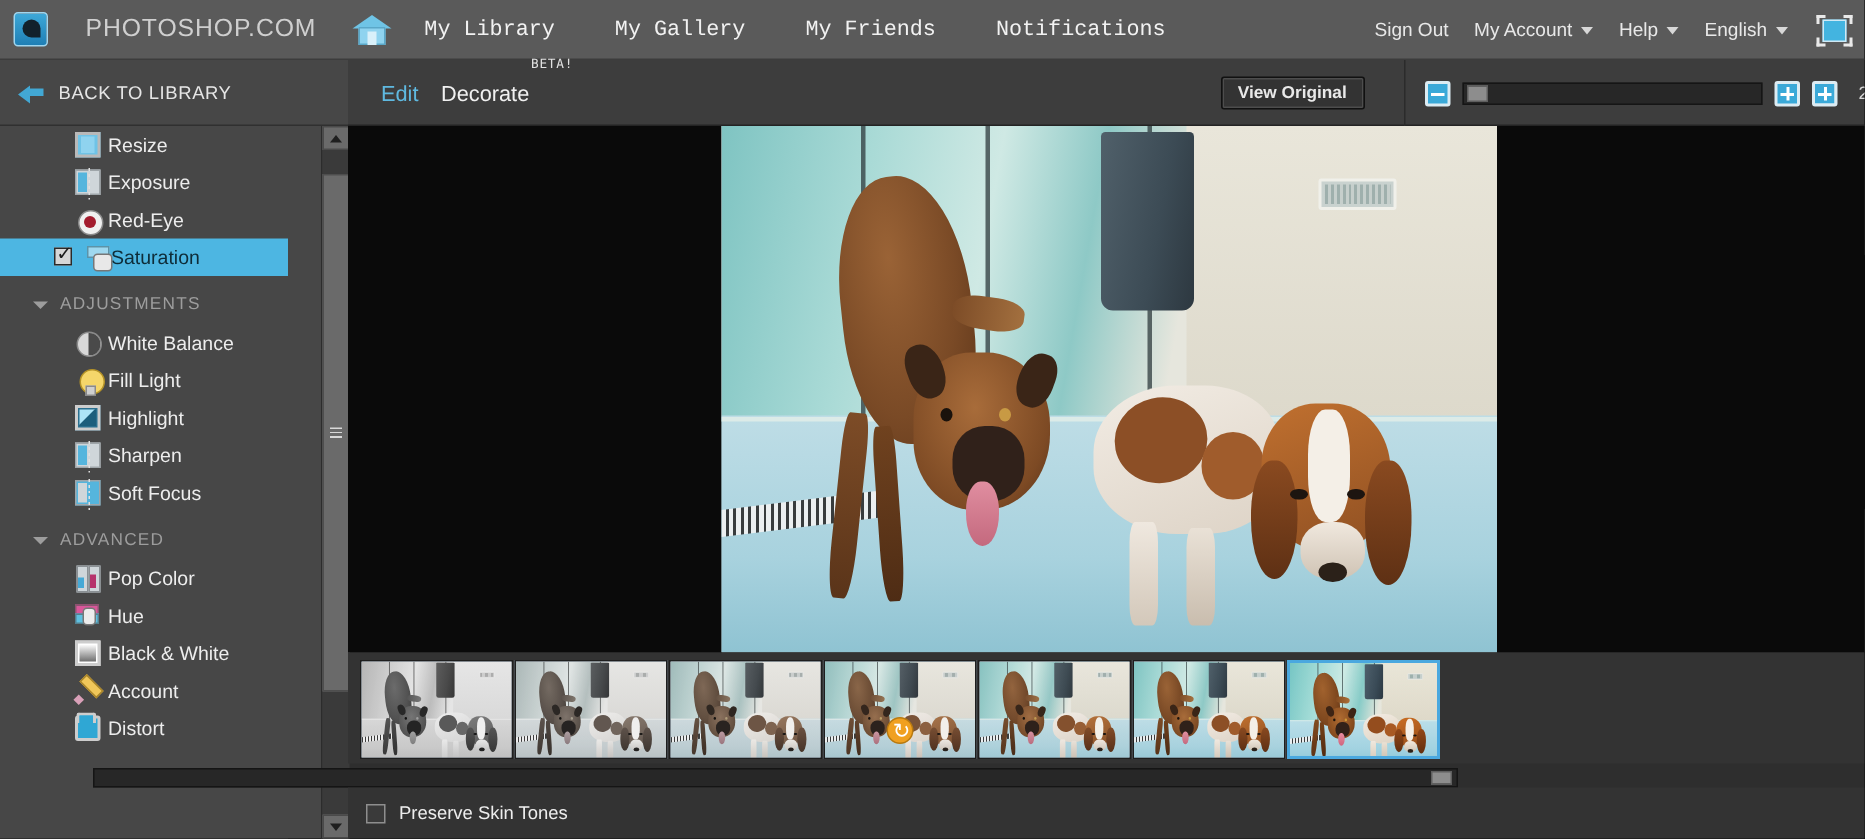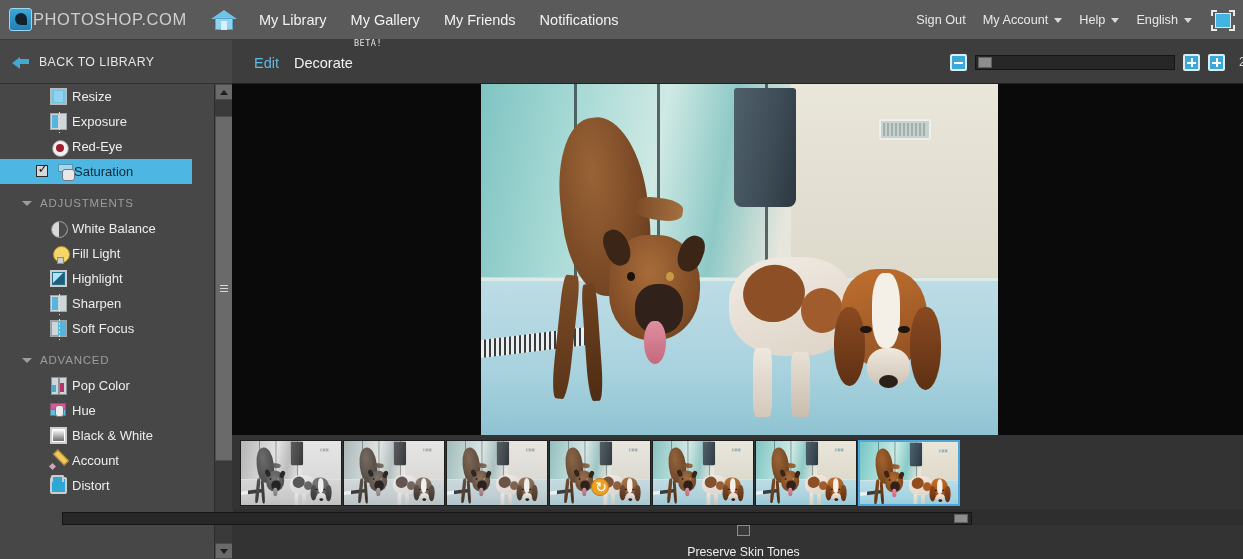--- a/index.html
+++ b/index.html
@@ -20,38 +20,38 @@
   .ps-logo {
     width:23px; height:23px; margin-left:9px; border-radius:3px;
     background:linear-gradient(#3da8d8,#1f7fb5);
     border:1px solid #9fd6ef; position:relative; flex:none;
   }
   .ps-logo::after{
     content:""; position:absolute; left:5px; top:4px; width:12px; height:12px;
     border-radius:50% 50% 0 50%; background:#12212b;
   }
   .brand {
-    margin-left:1px; color:#cfcfcf; font-size:16.5px; letter-spacing:.6px;
+    margin-left:25px; color:#cfcfcf; font-size:16.5px; letter-spacing:.6px;
     font-weight:400; white-space:nowrap;
   }
   .home-icon{ margin-left:24px; width:26px; height:26px; position:relative; flex:none;}
   .home-icon .roof{
     position:absolute; left:0; top:3px; width:0;height:0;
     border-left:13px solid transparent; border-right:13px solid transparent;
     border-bottom:9px solid #6fc4e6;
   }
   .home-icon .body{
     position:absolute; left:4px; top:11px; width:18px;height:12px;
     background:#8fd3ef; border:1px solid #5aa8c9;
   }
   .home-icon .door{
     position:absolute; left:10px; top:14px; width:6px;height:9px;
     background:#d9f0fa;
   }
-  .navlinks{ display:flex; gap:24px; margin-left:22px; }
+  .navlinks{ display:flex; gap:40px; margin-left:22px;font-family:Liberation Mono, monospace; }
   .navlinks a{
     color:#f2f2f2; font-size:14.5px; text-decoration:none; white-space:nowrap;
   }
   .topright{
     position:absolute; right:8px; top:0; height:40px;
     display:flex; align-items:center; gap:17px;
   }
   .topright .tr{ color:#e8e8e8; font-size:12.7px; white-space:nowrap; display:flex; align-items:center; gap:6px;}
   .caret{
     width:0;height:0;border-left:4.5px solid transparent;border-right:4.5px solid transparent;
@@ -369,21 +369,21 @@
     background:#272727; border:1px solid #151515;
   }
   .fs-thumb{
     position:absolute; right:3px; top:1px; width:14px; height:9px; background:#8d8d8d;
     border:1px solid #5f5f5f;
   }
 
   
   .bottombar{
     position:absolute; left:232px; top:525px; width:1011px; height:34px;
-    background:#333333; display:flex; align-items:center; padding-left:12px; gap:9px;flex-direction:column;
+    background:#333333; display:flex; align-items:center; padding-left:12px; gap:9px;
   }
   .bb-chk{ width:13px;height:13px; background:#3a3a3a; border:1px solid #8e8e8e; cursor:pointer;}
   .bb-label{ color:#ededed; font-size:12.3px; }
 
   .tlabel{ pointer-events:none; }
 </style>
 </head>
 <body>
 
 <div class="app">
@@ -532,20 +532,23 @@
           <span class="a"></span>
         </div>
     </div>
   </div>
 
   <div class="editbar">
     <div class="tab tab-edit">Edit</div>
     <div class="tab tab-decorate">Decorate</div>
     <div class="beta">BETA!</div>
 
+    <div class="vo-wrap">
+      <div class="view-original">View Original</div>
+    </div>
 
     <div class="zoombar">
       <div class="zbtn">
           <span class="h"></span>
         </div>
       <div class="zslider">
         <div class="zhandle"></div>
       </div>
       <div class="zbtn">
           <span class="h"></span>

